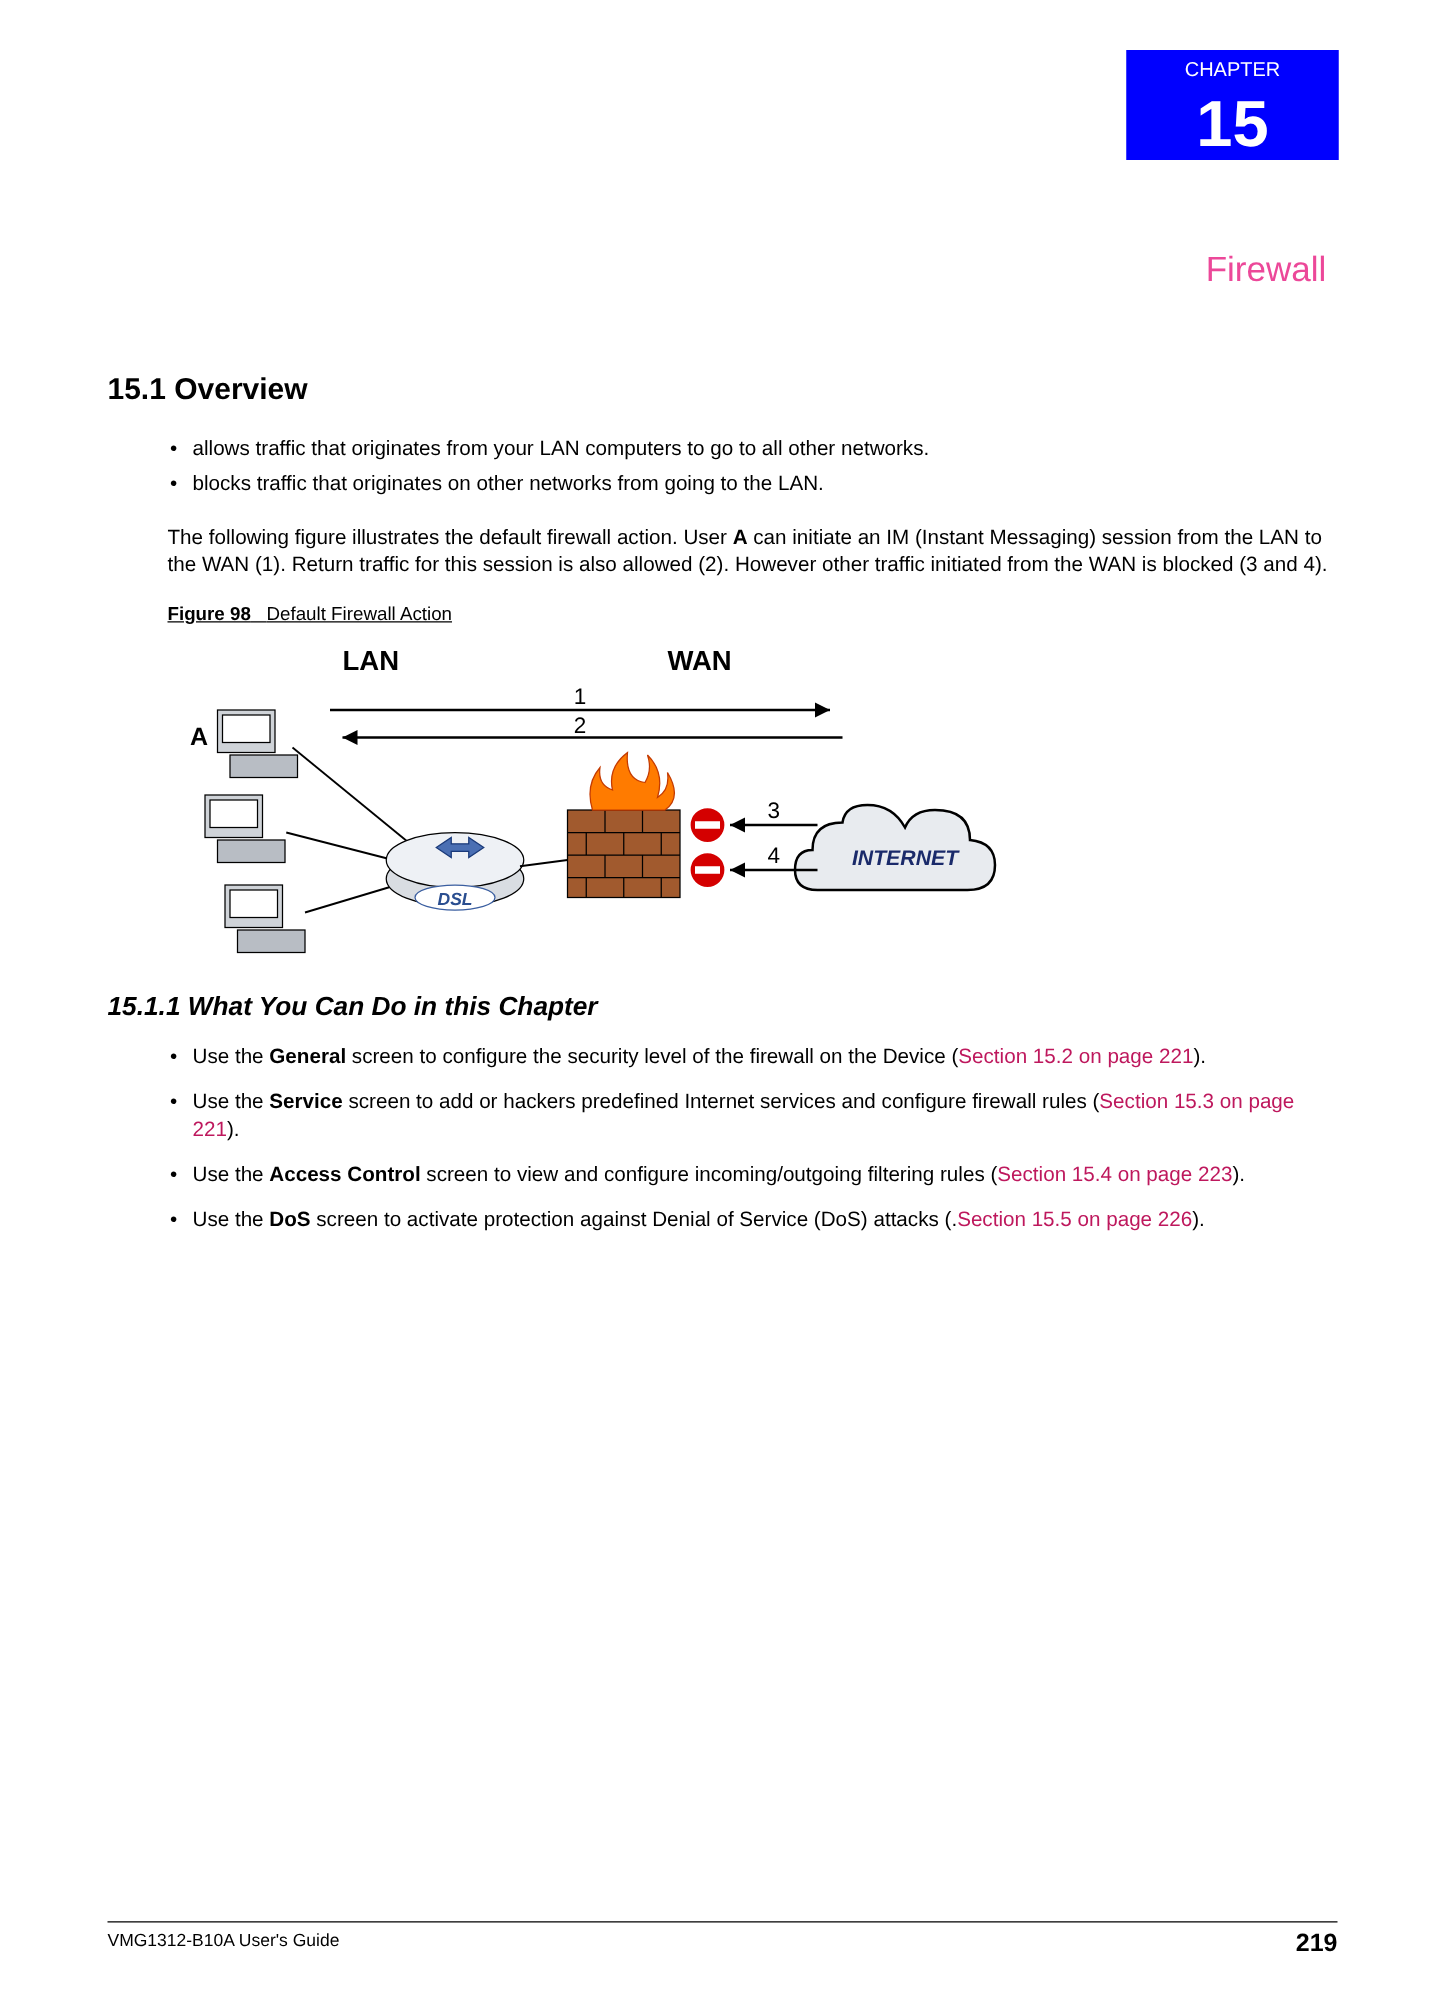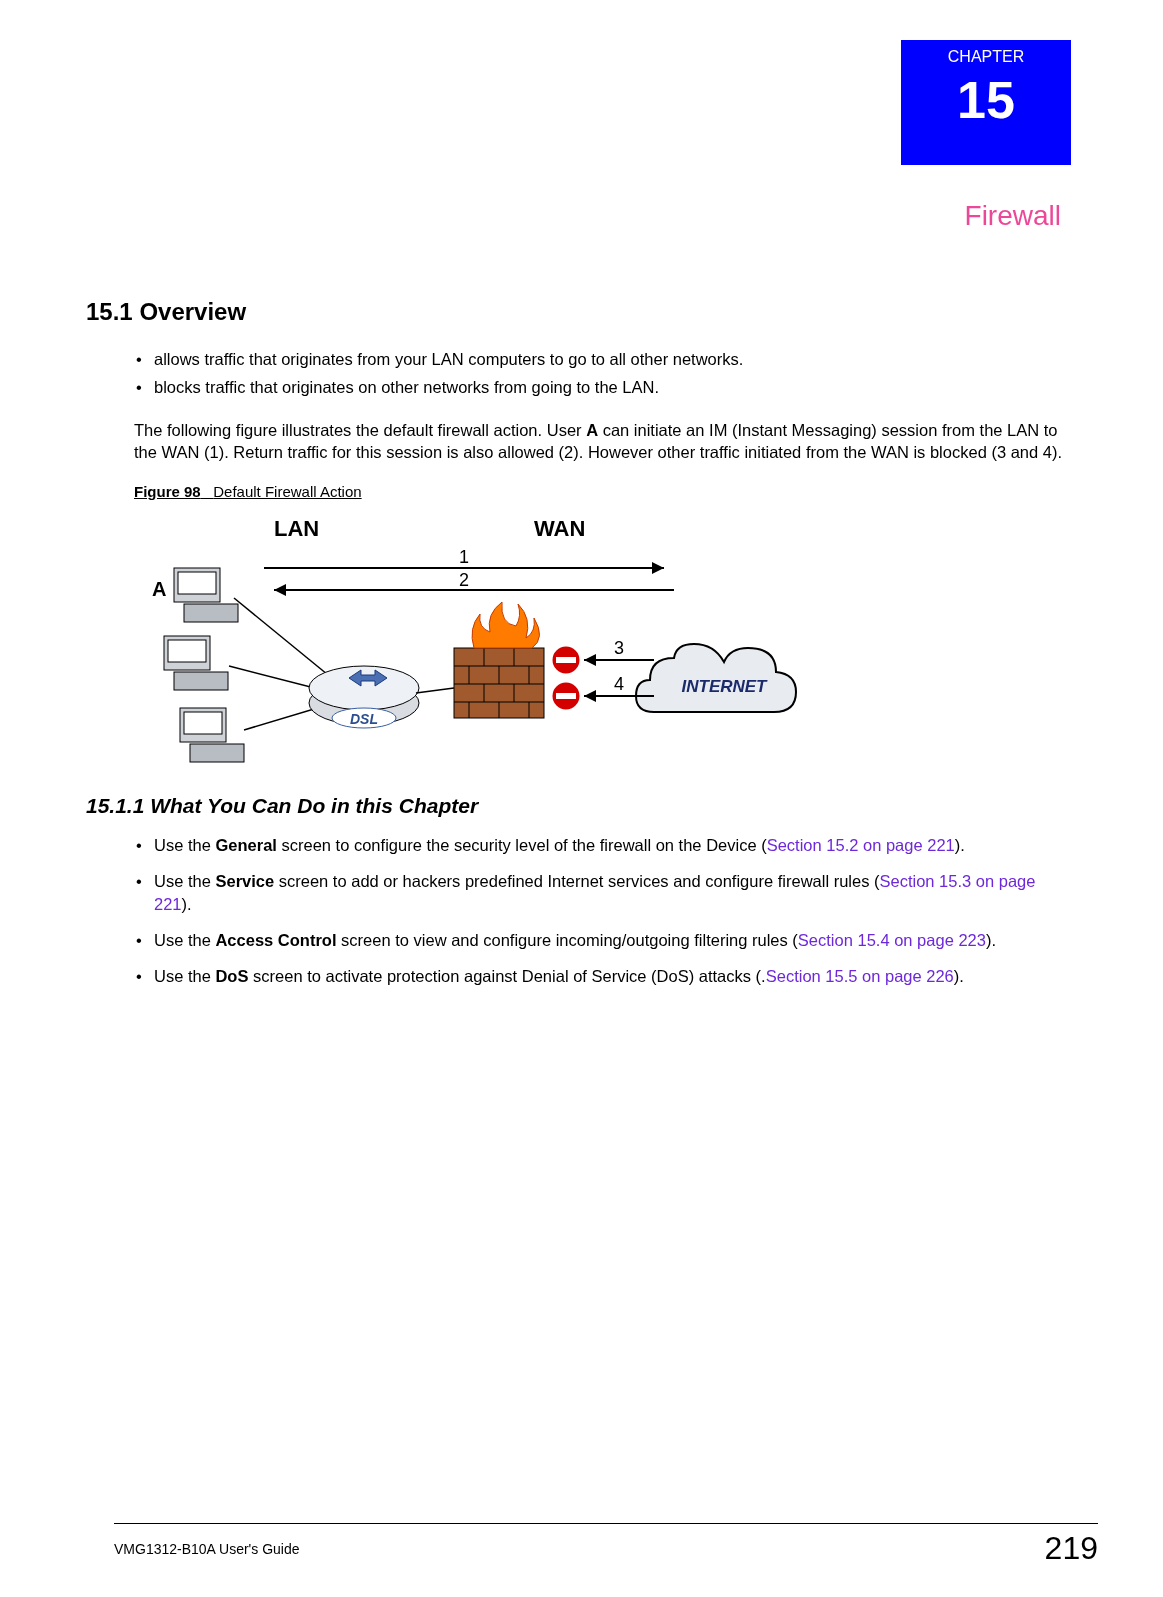--- a/index.html
+++ b/index.html
@@ -9,21 +9,21 @@
       background: #fff;
       font-family: Verdana, Geneva, sans-serif;
       position: relative;
       color: #000;
     }
     .chapter-box {
       position: absolute;
       top: 40px;
       right: 92px;
       width: 170px;
-      height: 125px;
+      height: 88px;
       background: #0000ff;
       color: #fff;
       font-size: 16px;
       text-align: center;
       padding-top: 8px;
     }
     .chapter-number {
       font-size: 52px;
       font-weight: bold;
       display: block;
@@ -91,36 +91,35 @@
       margin-bottom: 16px;
       margin-top: 4px;
       font-style: italic;
     }
     .indent-bullets {
       margin-left: 48px;
     }
     .indent-bullets .bullet-item {
       margin-bottom: 14px;
     }
-    .link { color: #6d28d9; }
+    .link { color: #be185d; }
     .bold { font-weight: bold; }
     .footer {
       position: absolute;
       bottom: 30px;
       left: 86px;
       width: 984px;
       display: flex;
       justify-content: space-between;
-      align-items: center;
+      align-items: flex-start;
       font-size: 14px;
       border-top: 1px solid #000;
       padding-top: 6px;
-      margin-left: 28px;
-    }
-    .page-num { font-size: 32px; font-weight: normal; }
+    }
+    .page-num { font-size: 20px; font-weight: bold; }
 
     
     .dg-text { font-family: Arial, sans-serif; font-weight: bold; }
   </style>
 </head>
 <body>
 
 <div class="chapter-box">
   <span>CHAPTER</span>
   <span class="chapter-number">15</span>

